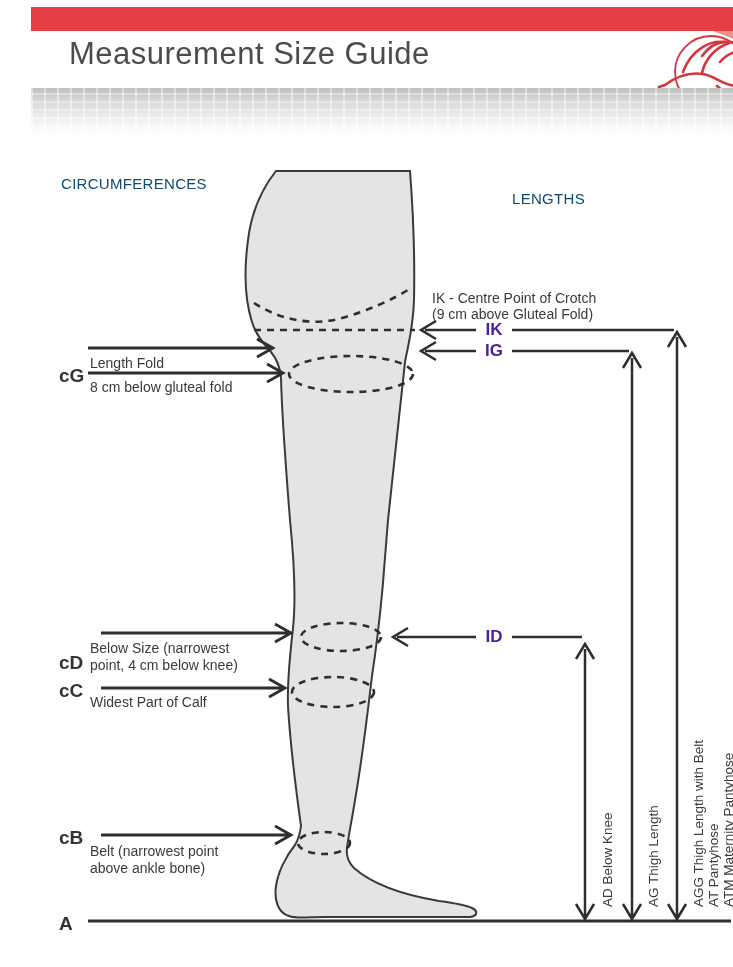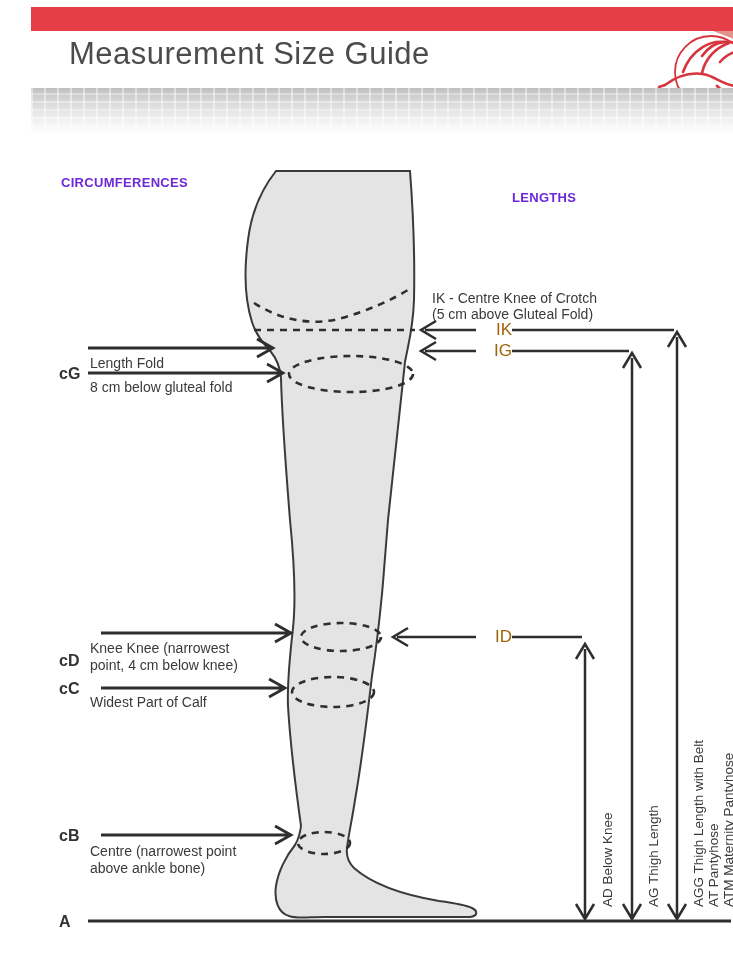--- a/index.html
+++ b/index.html
@@ -14,24 +14,24 @@
          color:#4b4b4b;font-weight:400;}
   .logo{position:absolute;left:633px;top:26px;}
   .texture-band{position:absolute;left:7px;right:0;top:88px;height:47px;
     background:
       repeating-linear-gradient(90deg, rgba(255,255,255,.45) 0 2px, rgba(0,0,0,0) 2px 13px),
       repeating-linear-gradient(0deg, rgba(255,255,255,.35) 0 2px, rgba(0,0,0,0) 2px 8px),
       linear-gradient(180deg,#bfbfbf 0%,#d9d9d9 30%,#efefef 65%,#ffffff 100%);}
 
   
   .lbl{position:absolute;font-size:14px;line-height:17px;color:#3a3a3a;white-space:nowrap;}
-  .code{position:absolute;font-size:16px;font-weight:bold;color:#333;white-space:nowrap;}
-  .sec{position:absolute;font-size:13px;font-weight:bold;letter-spacing:.3px;color:#6d28d9;}
-  .linecode{position:absolute;width:36px;text-align:right;font-size:17px;font-weight:normal;
-            color:#a16207;background:#fff;line-height:20px;}
+  .code{position:absolute;font-size:19px;font-weight:bold;color:#333;white-space:nowrap;}
+  .sec{position:absolute;font-size:15px;font-weight:normal;letter-spacing:.3px;color:#0c4a6e;}
+  .linecode{position:absolute;width:36px;text-align:center;font-size:17px;font-weight:bold;
+            color:#4c1d95;background:#fff;line-height:20px;}
   .vlabel{position:absolute;transform:rotate(-90deg);transform-origin:0 0;
           font-size:13.5px;line-height:15px;color:#3a3a3a;white-space:nowrap;}
   .vlabel span{display:block;}
 
   svg{position:absolute;left:0;top:0;}
 </style>
 </head>
 <body>
 
 <div id="page">
@@ -117,39 +117,39 @@
     </g>
   </svg>
 
   <div class="lbl" style="left:66px;top:355px">Length Fold</div>
 
   <div class="code" style="left:35px;top:365px">cG</div>
   <div class="lbl" style="left:66px;top:379px">8 cm below gluteal fold</div>
 
   <div class="code" style="left:35px;top:652px">cD</div>
   <div class="lbl" style="left:66px;top:640px">
-    <span style="display:block">Knee Knee (narrowest</span>
+    <span style="display:block">Below Size (narrowest</span>
     <span style="display:block">point, 4 cm below knee)</span>
   </div>
 
   <div class="code" style="left:35px;top:680px">cC</div>
   <div class="lbl" style="left:66px;top:694px">Widest Part of Calf</div>
 
   <div class="code" style="left:35px;top:827px">cB</div>
   <div class="lbl" style="left:66px;top:843px">
-    <span style="display:block">Centre (narrowest point</span>
+    <span style="display:block">Belt (narrowest point</span>
     <span style="display:block">above ankle bone)</span>
   </div>
 
   <div class="code" style="left:35px;top:913px">A</div>
   <div class="lbl" style="left:66px;top:976px">A = Floor</div>
 
   <div class="lbl" style="left:408px;top:290px;line-height:16px">
-    <span style="display:block">IK - Centre Knee of Crotch</span>
-    <span style="display:block">(5 cm above Gluteal Fold)</span>
+    <span style="display:block">IK - Centre Point of Crotch</span>
+    <span style="display:block">(9 cm above Gluteal Fold)</span>
   </div>
 
   <div class="linecode" style="left:452px;top:320px">IK</div>
   <div class="linecode" style="left:452px;top:341px">IG</div>
   <div class="linecode" style="left:452px;top:627px">ID</div>
 
   <div class="vlabel" style="left:576px;top:907px">AD Below Knee</div>
   <div class="vlabel" style="left:622px;top:907px">AG Thigh Length</div>
   <div class="vlabel" style="left:667px;top:907px">
     <span>AGG Thigh Length with Belt</span>

